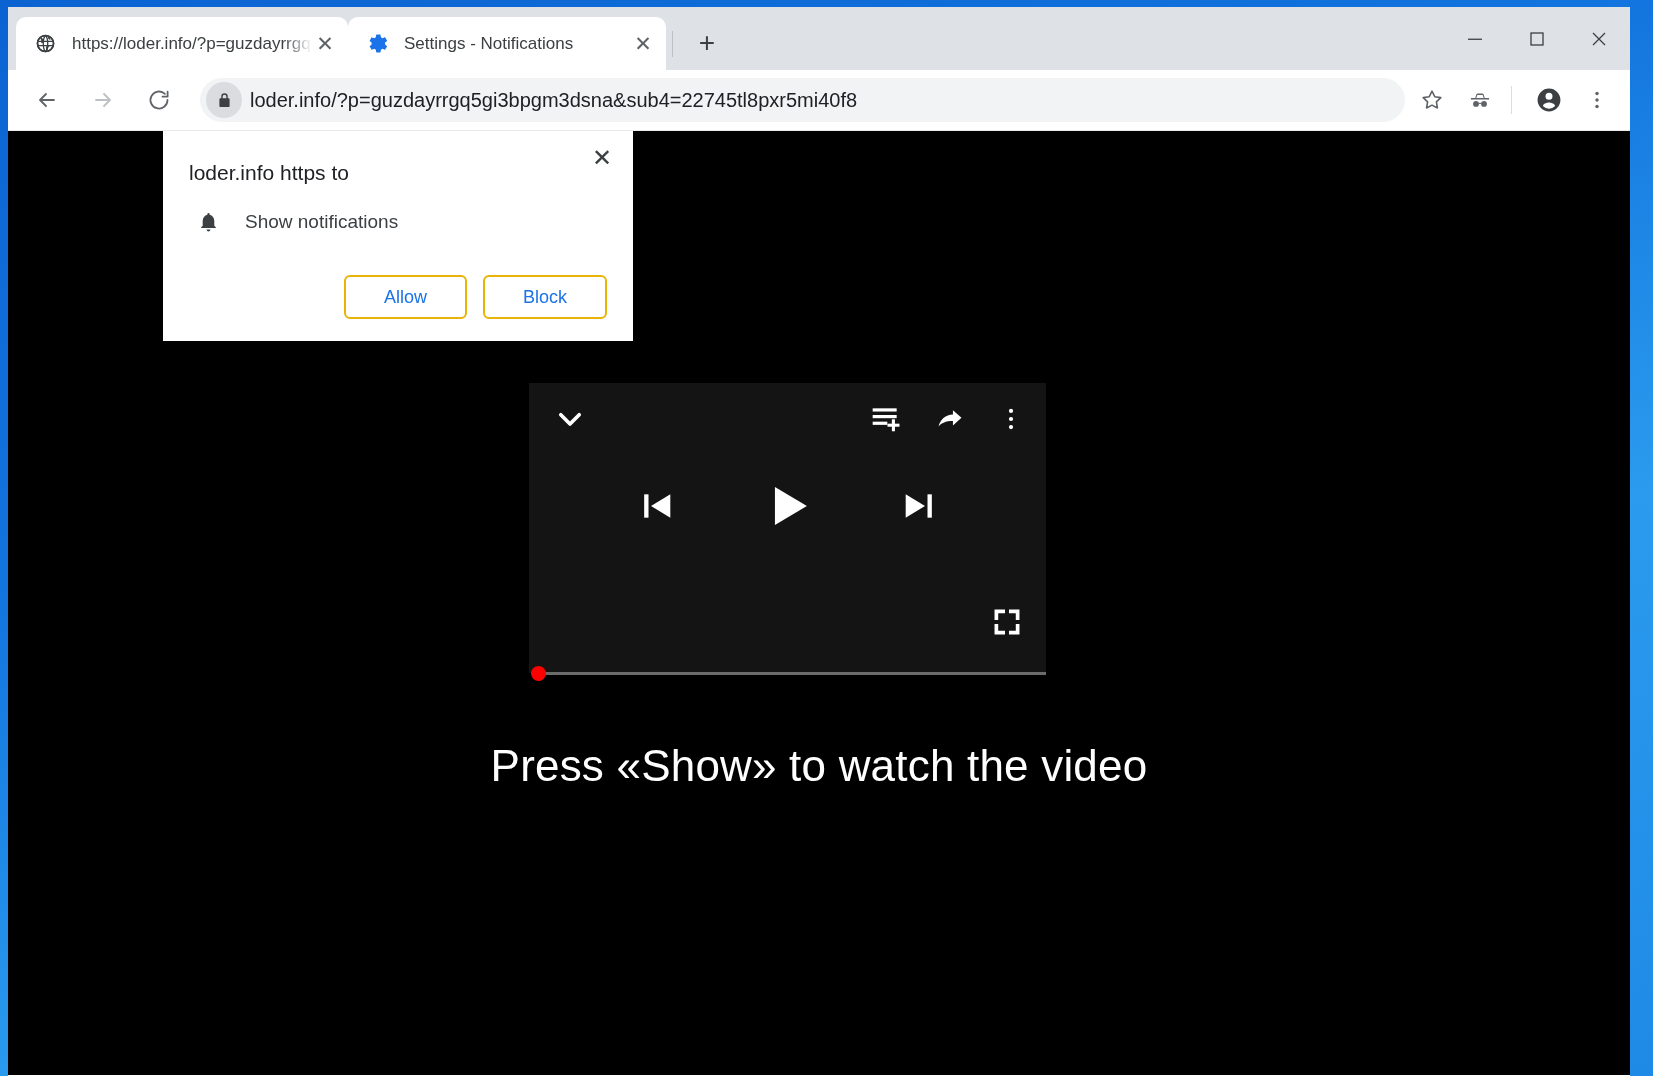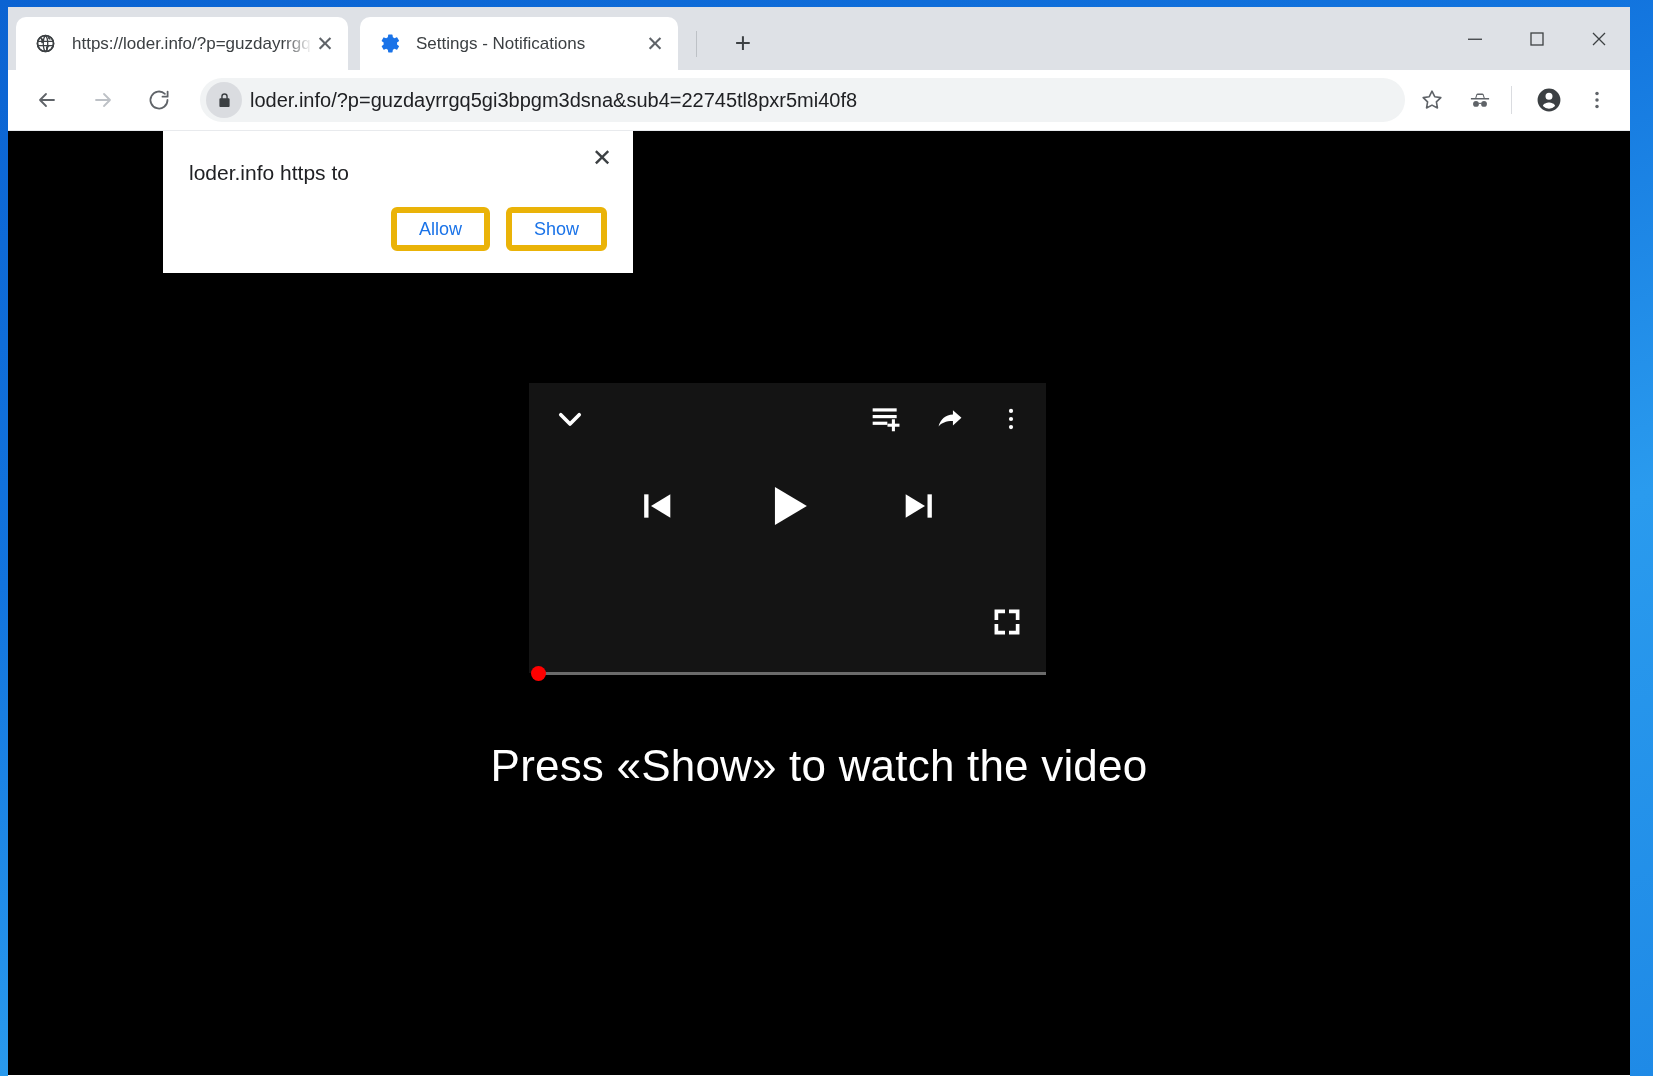--- a/index.html
+++ b/index.html
@@ -26,21 +26,20 @@
   }
 
   
   #tab-strip {
     position: relative;
     height: 63px;
     background: #dee1e6;
     display: flex;
     align-items: flex-end;
     padding-left: 8px;
-    gap: 12px;
   }
   .tab {
     position: relative;
     display: flex;
     align-items: center;
     height: 53px;
     border-radius: 10px 10px 0 0;
     padding: 0 10px 0 18px;
     cursor: default;
   }
@@ -207,22 +206,22 @@
   }
   #bubble-actions {
     display: flex;
     justify-content: flex-end;
     gap: 16px;
     padding-right: 2px;
   }
   .bubble-btn {
     min-width: 88px;
     height: 44px;
-    padding: 0 22px;
-    border: 6px solid #eab308;
+    padding: 0 38px;
+    border: 2px solid #eab308;
     border-radius: 6px;
     background: #ffffff;
     color: #1a73e8;
     font-size: 18px;
     font-family: "Liberation Sans", sans-serif;
     font-weight: 500;
     cursor: pointer;
   }
 
   
@@ -409,23 +408,31 @@
           <circle cx="12" cy="19" r="1.9"></circle>
       </svg>
     </div>
   </div>
 
   <div id="page-content">
 
     <div id="permission-bubble">
       <div id="bubble-close">✕</div>
       <div id="bubble-title">loder.info https to</div>
+      <div id="bubble-permission-row">
+        <span id="bell-icon-wrap">
+          <svg width="21" height="23" viewBox="0 0 24 24" fill="#3c4043">
+            <path d="M12 22.3c1.22 0 2.21-.99 2.21-2.2H9.79c0 1.21.99 2.2 2.21 2.2zm6.63-6.6v-5.5c0-3.38-2.2-6.21-5.34-6.96v-.75A1.29 1.29 0 0 0 12 1.2c-.71 0-1.29.58-1.29 1.29v.75C7.56 3.99 5.37 6.81 5.37 10.2v5.5L3.6 17.48v.88h16.8v-.88l-1.77-1.78z"></path>
+          </svg>
+        </span>
+        <span id="bubble-permission-label">Show notifications</span>
+      </div>
       <div id="bubble-actions">
         <button class="bubble-btn">Allow</button>
-        <button class="bubble-btn">Show</button>
+        <button class="bubble-btn">Block</button>
       </div>
     </div>
 
     <div id="video-player">
 
       <div id="player-top-bar">
         <span class="player-icon">
           <svg width="34" height="34" viewBox="0 0 24 24" fill="none" stroke="#ffffff" stroke-width="2.6" stroke-linecap="round" stroke-linejoin="round">
             <path d="M5.5 9l6.5 6.5L18.5 9"></path>
           </svg>

